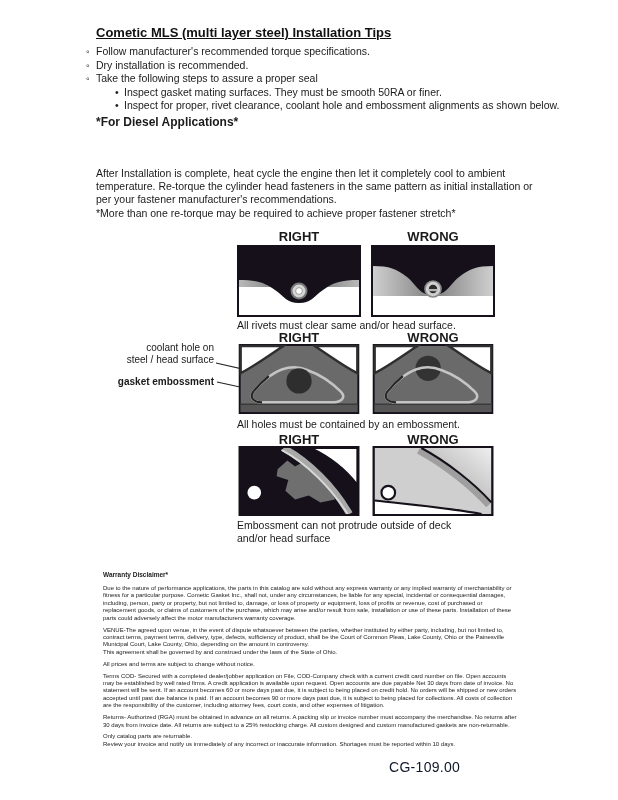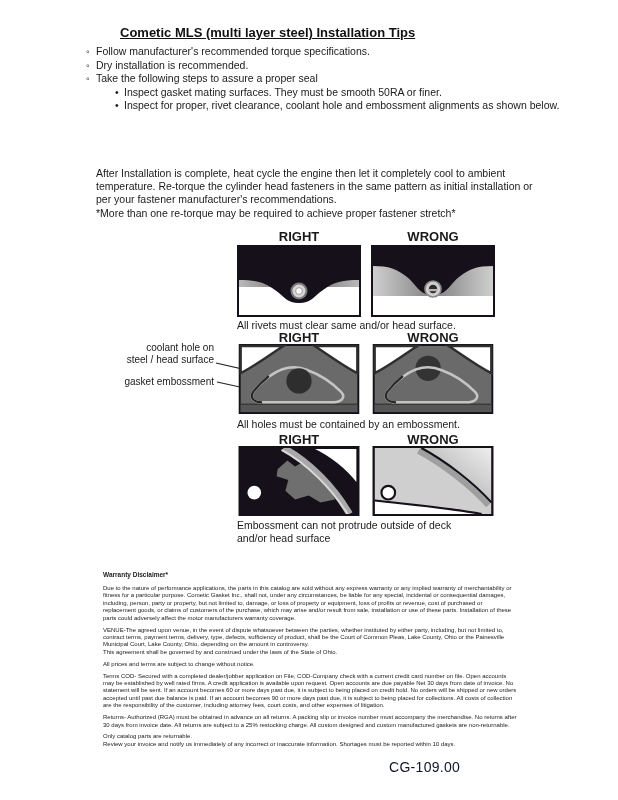--- a/index.html
+++ b/index.html
@@ -3,21 +3,21 @@
 <meta charset="utf-8">
 <style>
   * { margin:0; padding:0; box-sizing:border-box; }
   html,body { background:#ffffff; }
   .page {
     position:relative; width:618px; height:800px; background:#ffffff;
     font-family:"Liberation Sans", sans-serif; color:#1a1a1a; overflow:hidden;
   }
   .title {
     position:absolute; left:96px; top:25px;
-    font-size:13px; font-weight:bold; text-decoration:underline; color:#111;margin-left:24px;
+    font-size:13px; font-weight:bold; text-decoration:underline; color:#111;
   }
   .bullets { position:absolute; left:86px; top:45px; width:500px; font-size:10.5px; line-height:13.6px; }
   .b-row { display:flex; }
   .b-row .glyph { width:10px; flex:0 0 10px; text-align:left; }
   .b-row.sub { margin-left:29px; }
   .b-row.sub .glyph { width:9px; flex:0 0 9px; }
 
   .diesel-heading { position:absolute; left:96px; top:115px; font-size:12px; font-weight:bold; }
   .para { position:absolute; left:96px; width:444px; font-size:10.5px; line-height:13px; }
   .p1 { top:134px; }
@@ -37,21 +37,21 @@
   .fig3 svg.diagram { top:14px; }
   .dia-left  { left:237px; }
   .dia-right { left:371px; }
   .caption { position:absolute; left:237px; font-size:10.5px; line-height:13px; white-space:pre-line; }
   .fig1 .caption { top:90px; }
   .fig2 .caption { top:88px; }
   .fig3 .caption { top:87px; }
 
   .side-label { position:absolute; font-size:10px; line-height:11.5px; text-align:right; white-space:pre-line; }
   .lbl-coolant { left:90px; top:12px; width:124px; }
-  .lbl-emboss  { left:96px; top:46px; width:118px; }
+  .lbl-emboss  { left:96px; top:46px; width:118px;font-weight:bold; }
   .leader-lines { position:absolute; left:0; top:0; }
 
   .warranty { position:absolute; left:103px; top:571px; width:414px; color:#222; }
   .warranty h3 { font-size:6.5px; font-weight:bold; margin-bottom:7px; }
   .warranty p { font-size:6px; line-height:7.4px; margin-bottom:4.5px; white-space:pre-line; }
 
   .footer-code { position:absolute; left:389px; top:759px; font-size:14px; color:#0f172a; letter-spacing:0.3px; }
 </style>
 </head>
 <body>
@@ -76,20 +76,21 @@
     <div class="b-row sub">
       <span class="glyph">•</span>
       <span>Inspect gasket mating surfaces.  They must be smooth 50RA or finer.</span>
     </div>
     <div class="b-row sub">
       <span class="glyph">•</span>
       <span>Inspect for proper, rivet clearance, coolant hole and embossment alignments as shown below.</span>
     </div>
   </div>
 
+  <div class="diesel-heading">*For Diesel Applications*</div>
   <div class="para p2">After Installation is complete, heat cycle the engine then let it completely cool to ambient temperature. Re-torque the cylinder head fasteners in the same pattern as initial installation or per your fastener manufacturer's recommendations.</div>
   <div class="para note">*More than one re-torque may be required to achieve proper fastener stretch*</div>
 
   <div class="fig fig1">
     <div class="rw-label rw-left">RIGHT</div>
     <div class="rw-label rw-right">WRONG</div>
 
     <svg class="diagram dia-left" width="124" height="72" viewBox="0 0 124 72">
       <defs>
         <linearGradient id="aGL" x1="0" y1="0" x2="1" y2="0">

